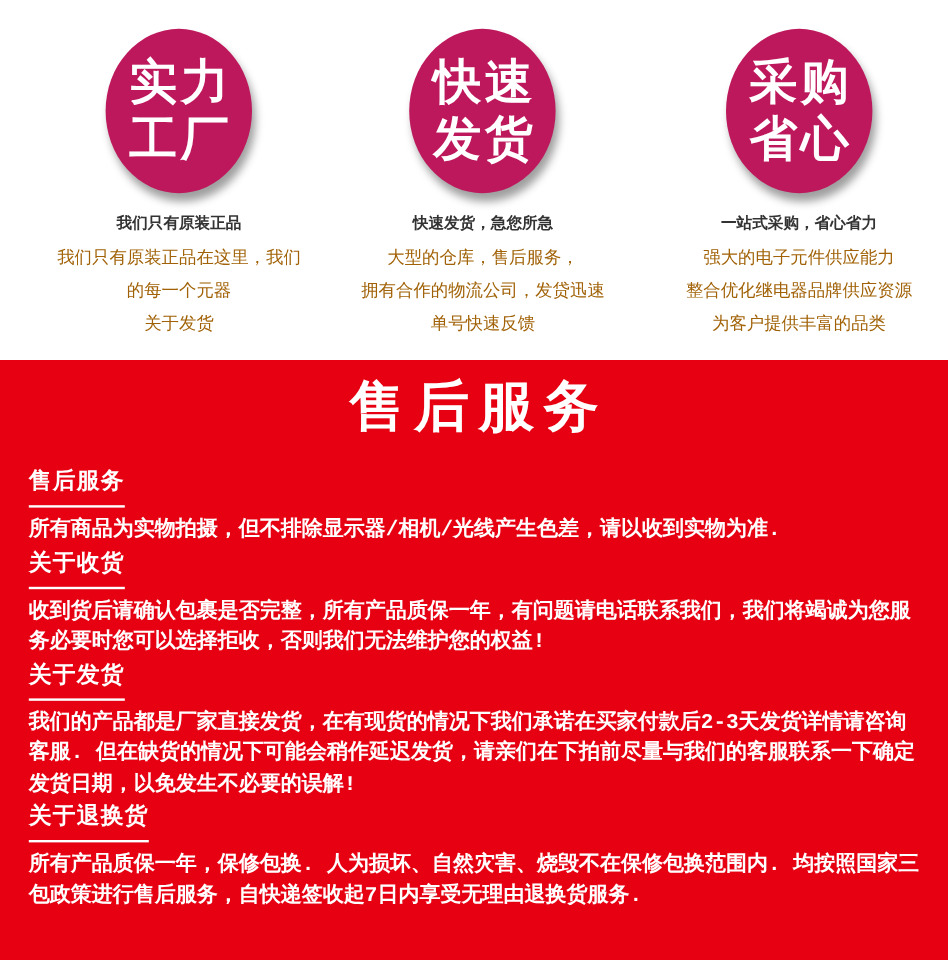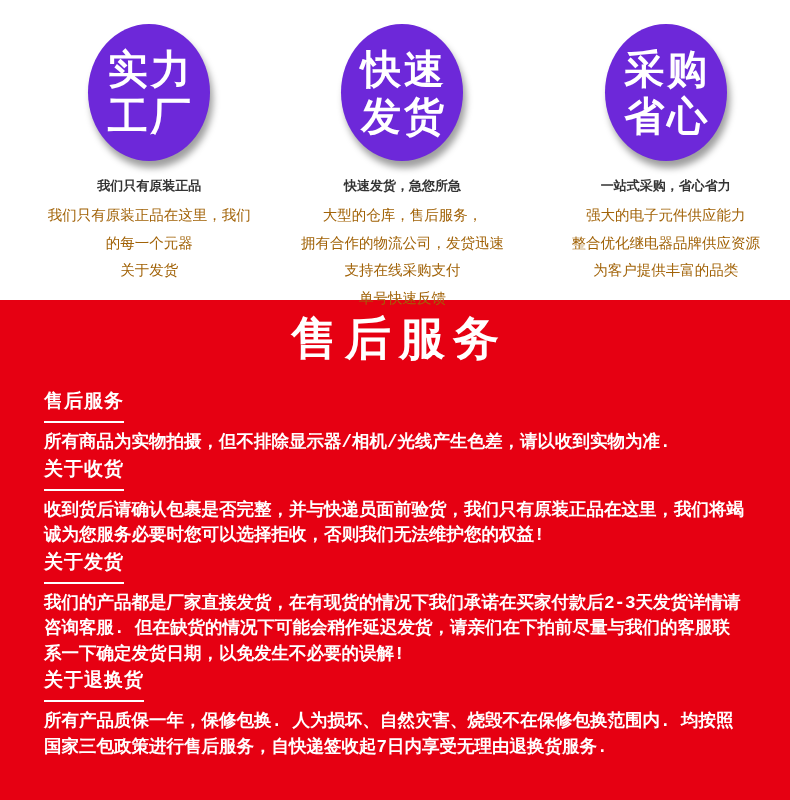--- a/index.html
+++ b/index.html
@@ -10,41 +10,41 @@
   }
 
   
   .features { height: 300px; display: flex; padding-top: 24px; }
   .feature-col { text-align: center; width: 260px; }
   .feature-col.c1 { margin-left: 25px; }
   .feature-col.c2 { margin-left: 5px; }
   .feature-col.c3 { margin-left: 15px; }
   .badge {
     width: 122px; height: 137px; margin: 0 auto; border-radius: 50%;
-    background: #6d28d9; color: #ffffff;
+    background: #be185d; color: #ffffff;
     display: flex; flex-direction: column; align-items: center; justify-content: center;
     box-shadow: 3px 7px 7px rgba(0,0,0,0.38);
   }
   .badge-line {
     font-size: 40px; font-weight: bold; line-height: 1.17;
     letter-spacing: 3px; text-indent: 3px; white-space: nowrap;
   }
   .feature-heading {
     margin: 16px 0 0; font-size: 13px; font-weight: bold; color: #333333;
     white-space: nowrap;
   }
   .feature-lines { margin-top: 7px; }
   .feature-line {
     font-size: 14.5px; color: #a16207; line-height: 27.5px; white-space: nowrap;
   }
 
   
   .after-sales {
     height: 500px; background: #e60012; color: #ffffff;
-    padding: 12px 44px 0;
+    padding: 12px 24px 0;
   }
   .as-title {
     margin: 0; text-align: center; font-size: 46px; font-weight: bold;
     line-height: 52px; letter-spacing: 8px; text-indent: 8px;
   }
   .as-section { }
   .as-section.first { margin-top: 24px; }
   .as-heading {
     display: inline-block; margin: 0; font-size: 19px; font-weight: bold;
     letter-spacing: 1px; padding-bottom: 7px; border-bottom: 2px solid #ffffff;
@@ -75,21 +75,20 @@
 
     <div class="feature-col c2">
       <div class="badge">
         <div class="badge-line">快速</div>
         <div class="badge-line">发货</div>
       </div>
       <h3 class="feature-heading">快速发货，急您所急</h3>
       <div class="feature-lines">
         <div class="feature-line">大型的仓库，售后服务，</div>
         <div class="feature-line">拥有合作的物流公司，发贷迅速</div>
-        <div class="feature-line">支持在线采购支付</div>
         <div class="feature-line">单号快速反馈</div>
       </div>
     </div>
 
     <div class="feature-col c3">
       <div class="badge">
         <div class="badge-line">采购</div>
         <div class="badge-line">省心</div>
       </div>
       <h3 class="feature-heading">一站式采购，省心省力</h3>
@@ -105,21 +104,21 @@
   <section class="after-sales">
     <h1 class="as-title">售后服务</h1>
 
     <div class="as-section first">
       <h2 class="as-heading">售后服务</h2>
       <p class="as-body">所有商品为实物拍摄，但不排除显示器/相机/光线产生色差，请以收到实物为准.</p>
     </div>
 
     <div class="as-section">
       <h2 class="as-heading">关于收货</h2>
-      <p class="as-body">收到货后请确认包裹是否完整，并与快递员面前验货，我们只有原装正品在这里，我们将竭诚为您服务必要时您可以选择拒收，否则我们无法维护您的权益!</p>
+      <p class="as-body">收到货后请确认包裹是否完整，所有产品质保一年，有问题请电话联系我们，我们将竭诚为您服务必要时您可以选择拒收，否则我们无法维护您的权益!</p>
     </div>
 
     <div class="as-section">
       <h2 class="as-heading">关于发货</h2>
       <p class="as-body">我们的产品都是厂家直接发货，在有现货的情况下我们承诺在买家付款后2-3天发货详情请咨询客服. 但在缺货的情况下可能会稍作延迟发货，请亲们在下拍前尽量与我们的客服联系一下确定发货日期，以免发生不必要的误解!</p>
     </div>
 
     <div class="as-section">
       <h2 class="as-heading">关于退换货</h2>
       <p class="as-body">所有产品质保一年，保修包换. 人为损坏、自然灾害、烧毁不在保修包换范围内. 均按照国家三包政策进行售后服务，自快递签收起7日内享受无理由退换货服务.</p>

